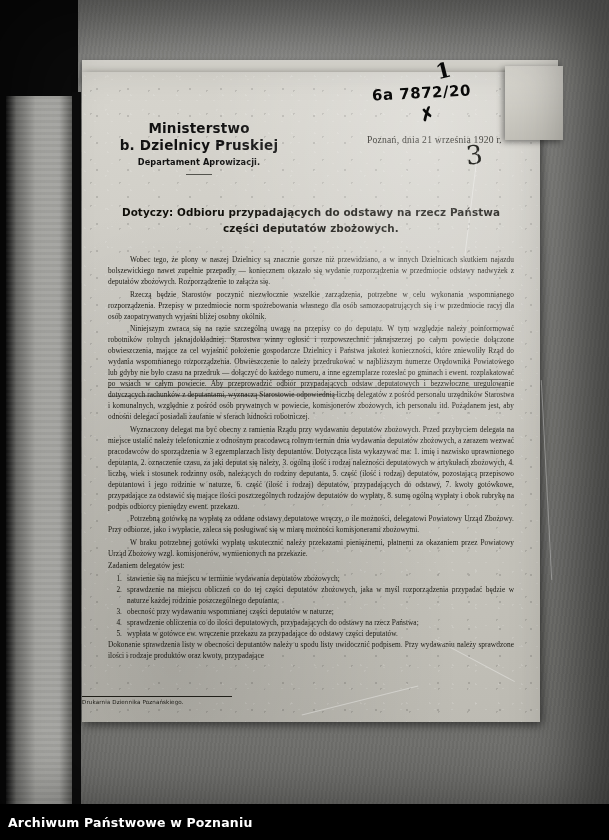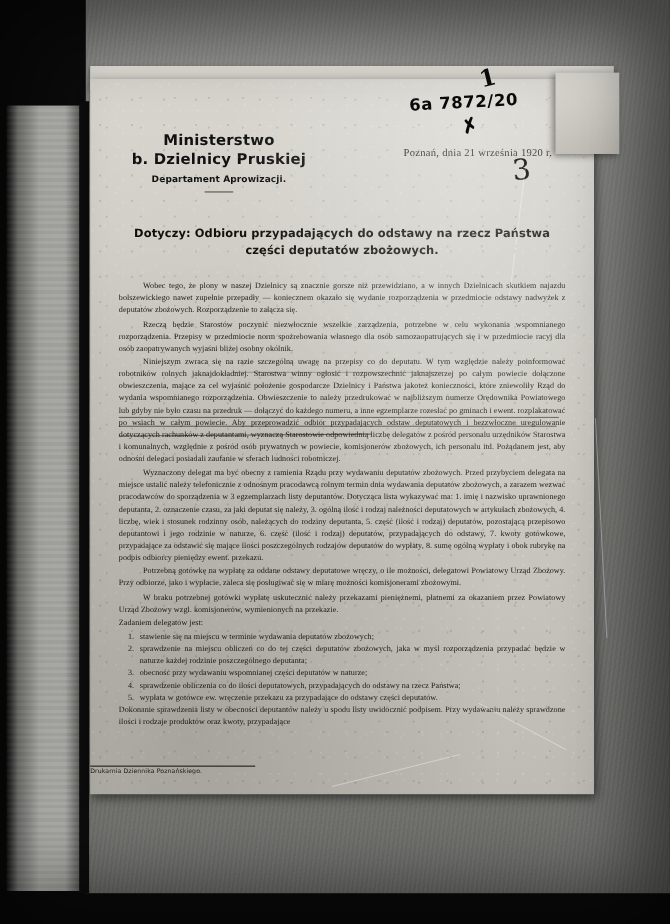--- a/index.html
+++ b/index.html
@@ -196,13 +196,16 @@
   <div class="hand hw-x">✗</div>
   <div class="hand hw-3">3</div>
 
   <div class="scratch s1"></div>
   <div class="scratch s2"></div>
   <div class="scratch s3"></div>
   <div class="scratch s4"></div>
 
   <div class="vign"></div>
 
+  <div class="watermark">
+    <span>Archiwum Państwowe w Poznaniu</span>
+  </div>
 </div>
 
 </body></html>

